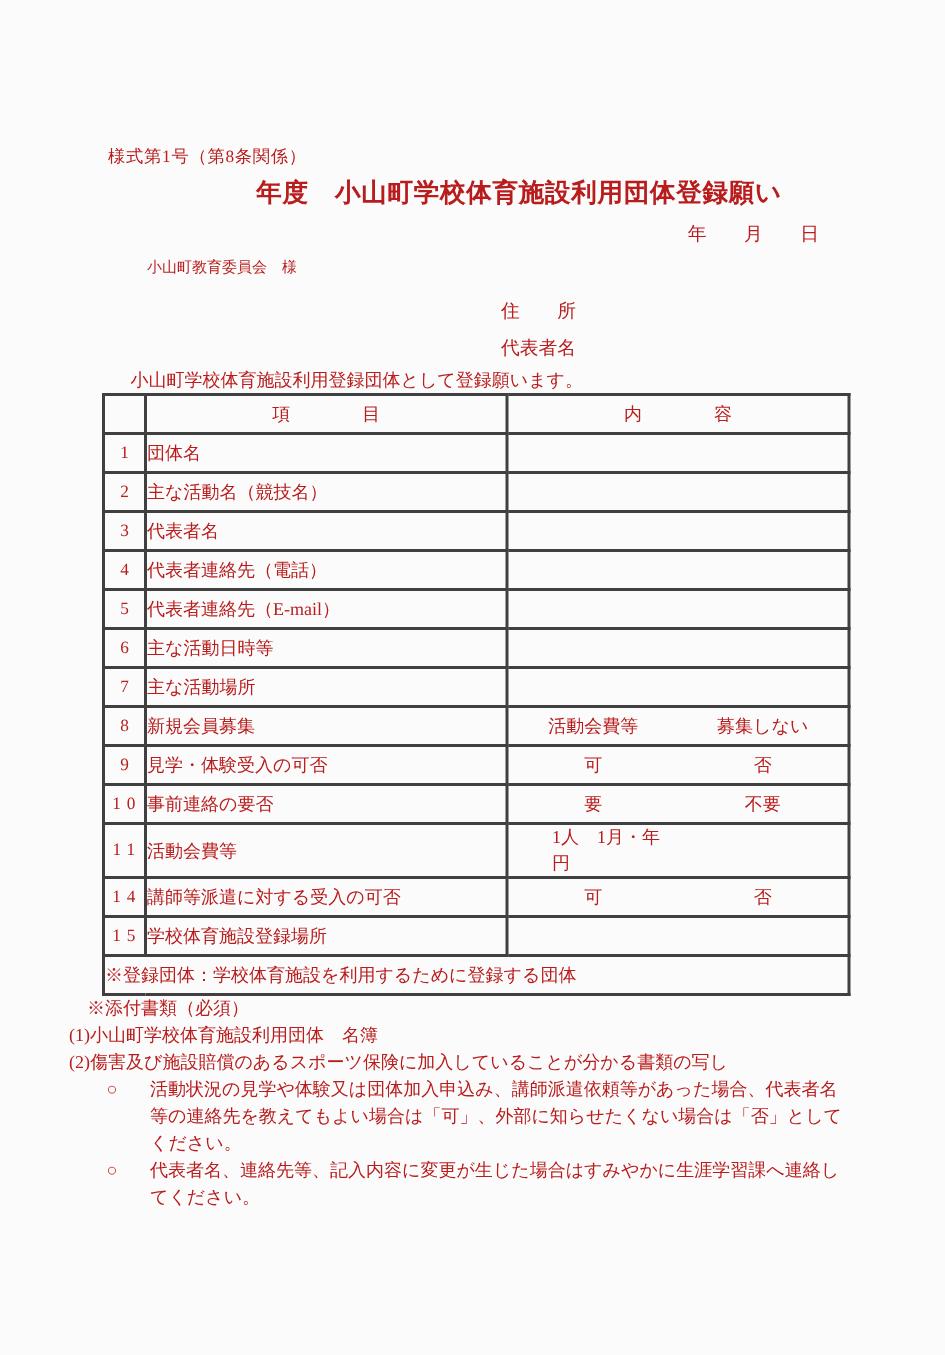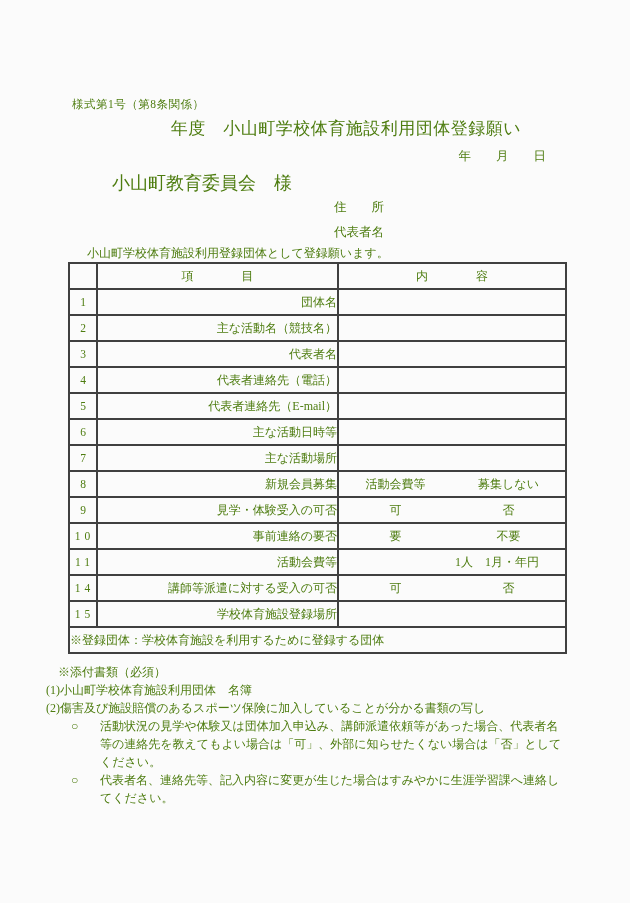--- a/index.html
+++ b/index.html
@@ -1,51 +1,51 @@
 <!DOCTYPE html>
 <html><head>
 <meta charset="utf-8">
 <style>
   html,body { margin:0; padding:0; background:#fbfbfb; }
   .page {
     position:relative; width:630px; height:903px; background:#fbfbfb;
     font-family:"Liberation Serif","DejaVu Serif",serif;
-    color:#4d7c0f; overflow:hidden;
+    color:#b91c1c; overflow:hidden;
   }
   .abs { position:absolute; white-space:nowrap; }
   .form-number { left:72px; top:97px; font-size:11.5px; letter-spacing:0.5px; }
   .doc-title {
     left:0; top:117px; width:630px; text-align:center; text-indent:62px;
-    font-size:17px; font-weight:normal; letter-spacing:0.5px;
+    font-size:17px; font-weight:bold; letter-spacing:0.5px;
   }
   .date-line { right:84px; top:148px; font-size:12.5px; }
-  .addressee { left:112px; top:171px; font-size:18px; }
+  .addressee { left:98px; top:171px; font-size:10px; }
   .address-label { left:334px; top:199px; font-size:12.5px; }
   .rep-label { left:334px; top:224px; font-size:12.5px; }
   .intro { left:87px; top:245px; font-size:12px; }
 
   table.reg {
     position:absolute; left:68px; top:262px; width:497px;
     border-collapse:collapse; table-layout:fixed; font-size:12px;
   }
   table.reg col.c-no { width:28px; }
   table.reg col.c-item { width:241px; }
   table.reg col.c-content { width:228px; }
   table.reg th, table.reg td {
     border:2px solid #404040; font-weight:normal; padding:0;
     vertical-align:middle; overflow:hidden; white-space:nowrap;
   }
   table.reg thead th { height:24px; text-align:center; }
   table.reg tbody td { height:24px; }
   td.no { text-align:center; font-size:11.5px; font-family:"Liberation Serif","DejaVu Serif",serif; }
   td.no.wide { letter-spacing:4px; text-indent:3px; }
-  td.item { padding-left:11px;text-align:right; }
+  td.item { padding-left:11px; }
   .opts { display:flex; width:100%; }
   .opts span { flex:1; text-align:center; }
-  .fee { display:flex; justify-content:flex-end; padding:0 26px 0 29px; }
+  .fee { display:flex; justify-content:flex-end; padding:0 26px 0 29px;flex-direction:column; }
   td.footnote-cell { height:22px; padding-left:9px;margin-left:33px; }
 
   .notes { position:absolute; left:0; top:663px; width:630px; font-size:12px; line-height:18px; }
   .att-title { margin-left:58px; }
   .att-line { margin-left:46px; }
   .bullet { display:flex; margin-left:71px; line-height:18px; }
   .bullet .marker { width:29px; flex:none; }
   .bullet .text { width:462px; white-space:normal; }
 </style>
 </head>

